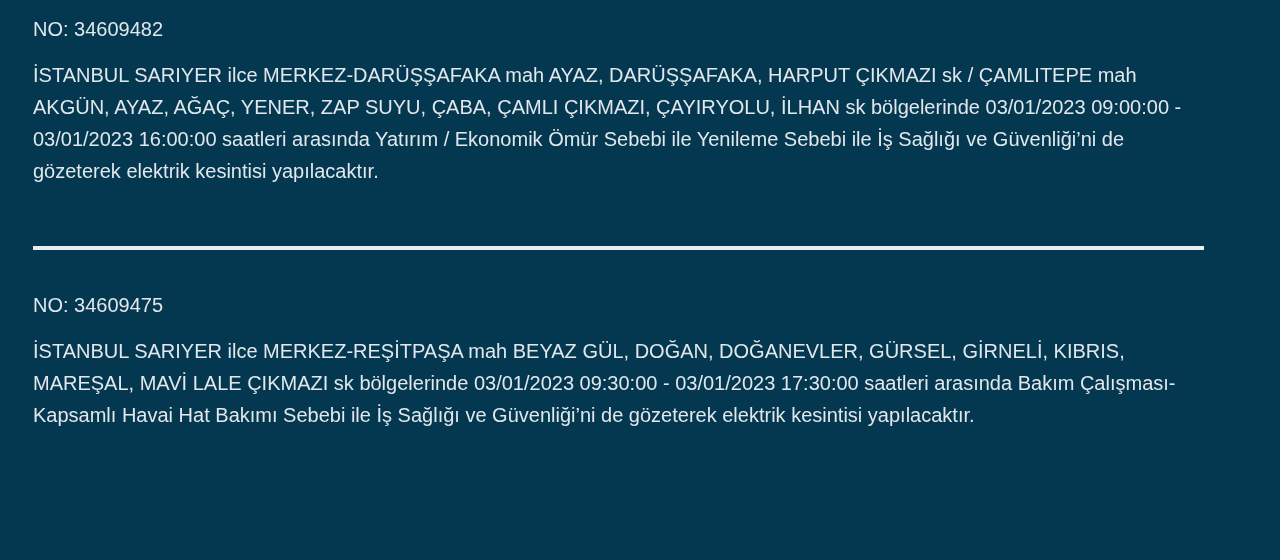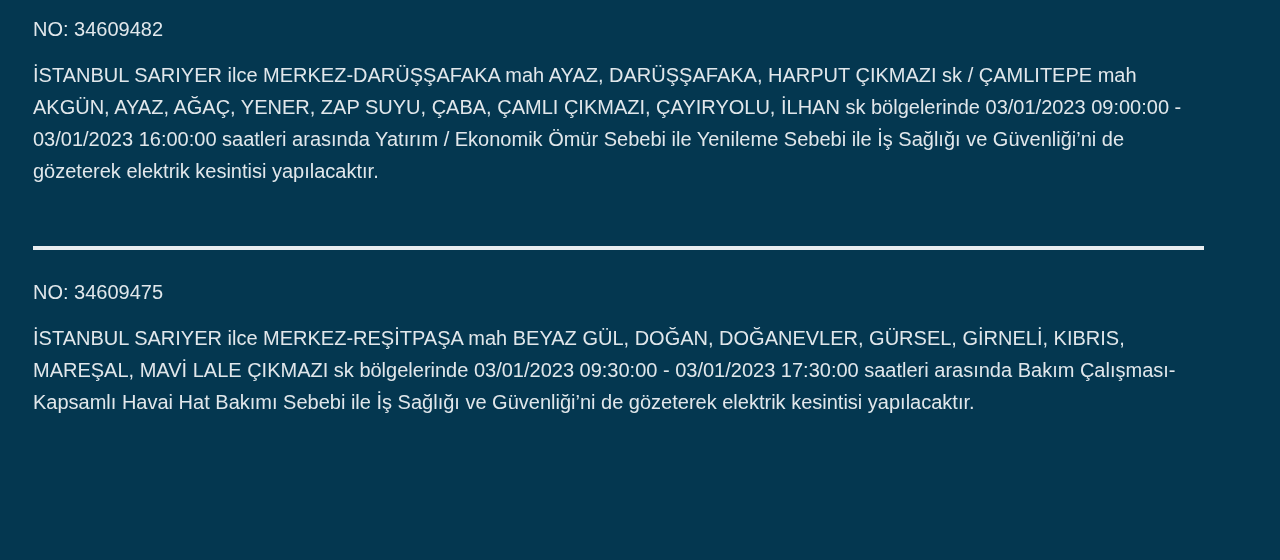--- a/index.html
+++ b/index.html
@@ -30,21 +30,21 @@
     max-width: 1165px;
   }
   .divider {
     border: 0;
     height: 4px;
     width: 1171px;
     background: var(--divider, #e9edf0);
     margin: 59px 0 0 0;
   }
   .divider + .notice .notice-no {
-    margin-top: 26px;
+    margin-top: 39px;
   }
 </style>
 </head>
 <body>
 
 <div class="page">
 
   <section class="notice">
     <div class="notice-no">NO: 34609482</div>
     <p class="notice-body">İSTANBUL SARIYER ilce MERKEZ-DARÜŞŞAFAKA mah AYAZ, DARÜŞŞAFAKA, HARPUT ÇIKMAZI sk / ÇAMLITEPE mah AKGÜN, AYAZ, AĞAÇ, YENER, ZAP SUYU, ÇABA, ÇAMLI ÇIKMAZI, ÇAYIRYOLU, İLHAN sk bölgelerinde 03/01/2023 09:00:00 - 03/01/2023 16:00:00 saatleri arasında Yatırım / Ekonomik Ömür Sebebi ile Yenileme Sebebi ile İş Sağlığı ve Güvenliği’ni de gözeterek elektrik kesintisi yapılacaktır.</p>

